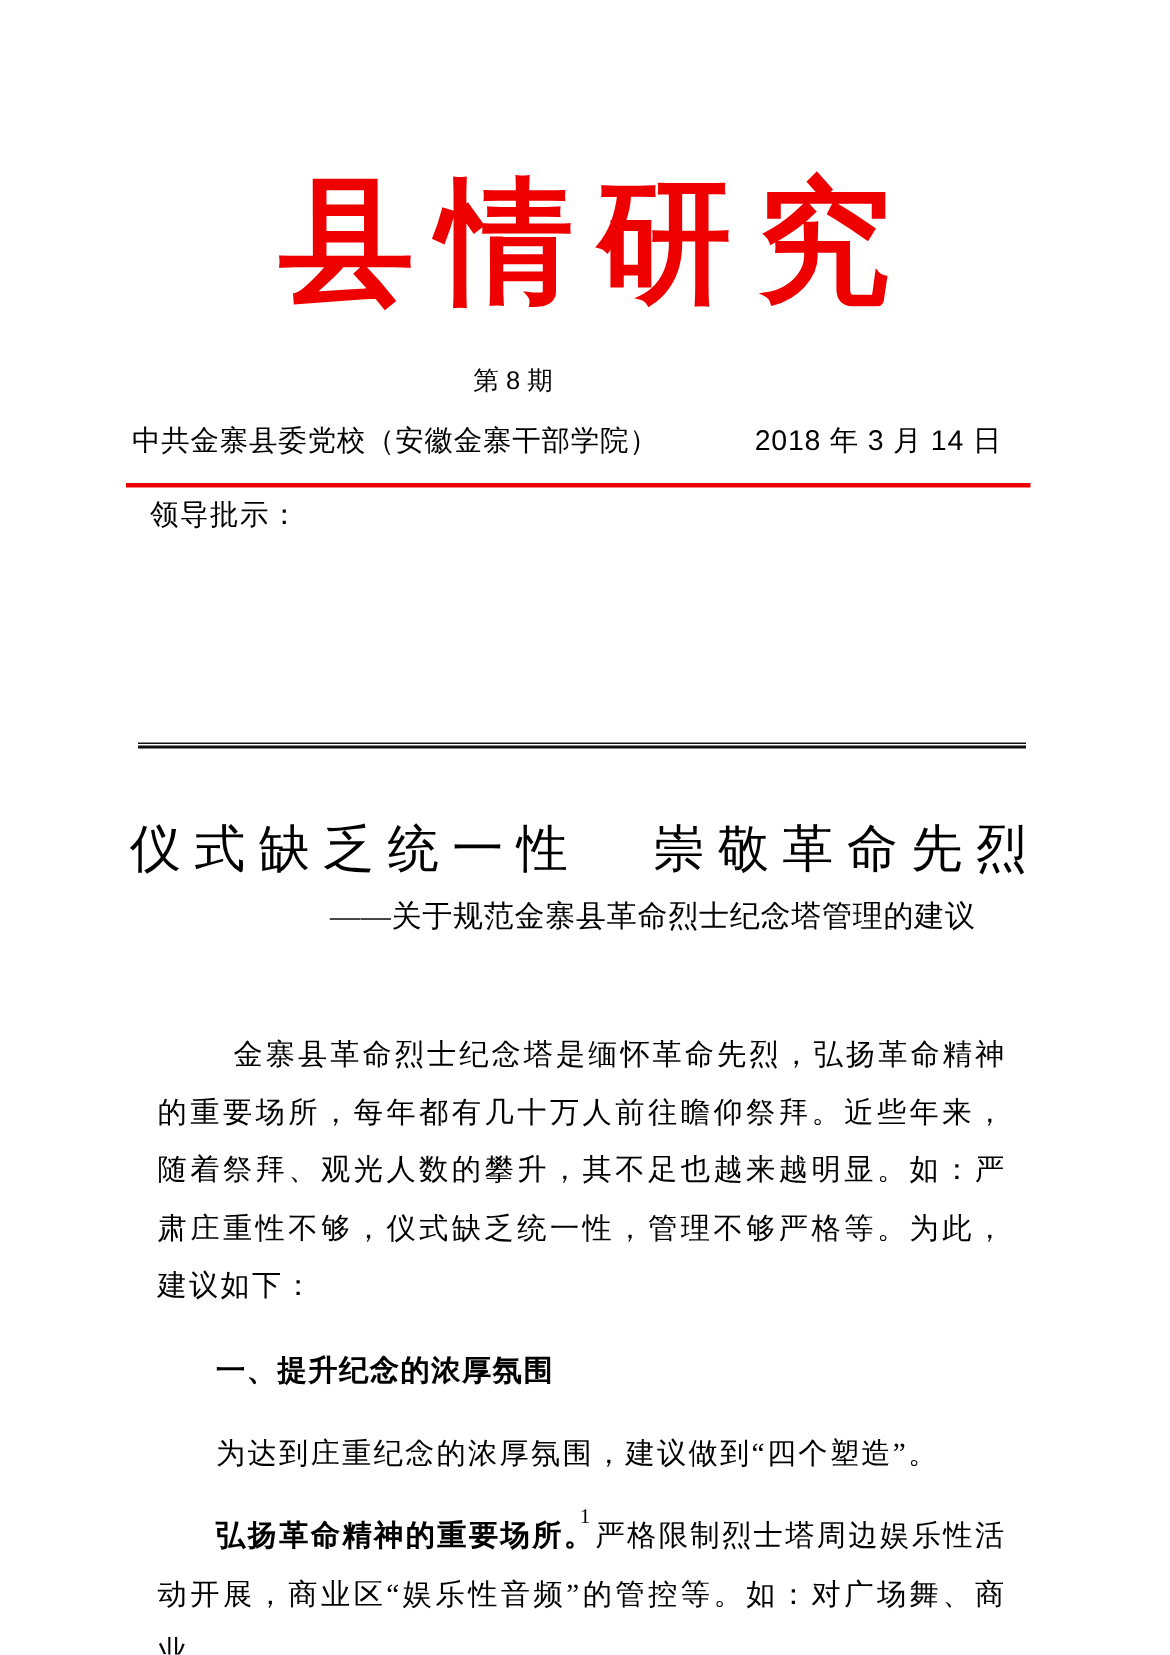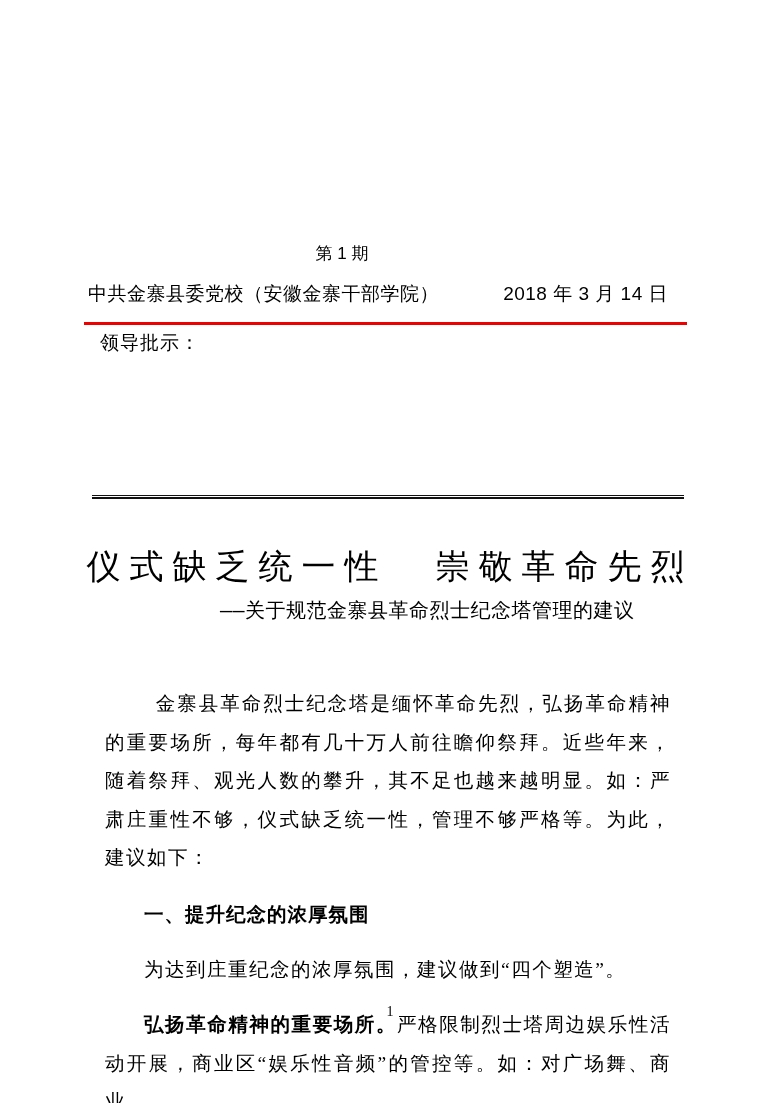--- a/index.html
+++ b/index.html
@@ -64,21 +64,20 @@
     font-family: "DejaVu Serif", serif;
     font-size: 34px; line-height: 1.2;
     letter-spacing: 9px;
     white-space: nowrap;
   }
   .article-title .gap { display: inline-block; width: 48px; }
   .article-subtitle {
     position: absolute; top: 597px; left: 220px;
     font-size: 20px; letter-spacing: 0.5px;
     white-space: nowrap;
-    font-family: Liberation Mono, monospace;
   }
 
   
   .body-text {
     position: absolute; top: 668px; left: 88px; width: 600px;
     font-size: 19.5px; line-height: 38.6px;
     letter-spacing: 1.5px;
     text-align: justify;
   }
   .body-text p { margin: 17px; text-indent: 2em; }
@@ -94,23 +93,24 @@
     position: absolute; top: 1004px; left: 0; right: 0;
     text-align: center;
     font-size: 14px;
   }
 </style>
 </head>
 <body>
 
 <div class="page">
 
+  <div class="masthead-title">县情研究</div>
 
   <div class="issue-line">
-    <span>第 1 期</span>
+    <span>第 8 期</span>
   </div>
 
   <div class="pub-line">
     <span>中共金寨县委党校（安徽金寨干部学院）</span>
     <span>2018 年 3 月 14 日</span>
   </div>
 
   <div class="red-rule"></div>
 
   <div class="leader-note">领导批示：</div>

